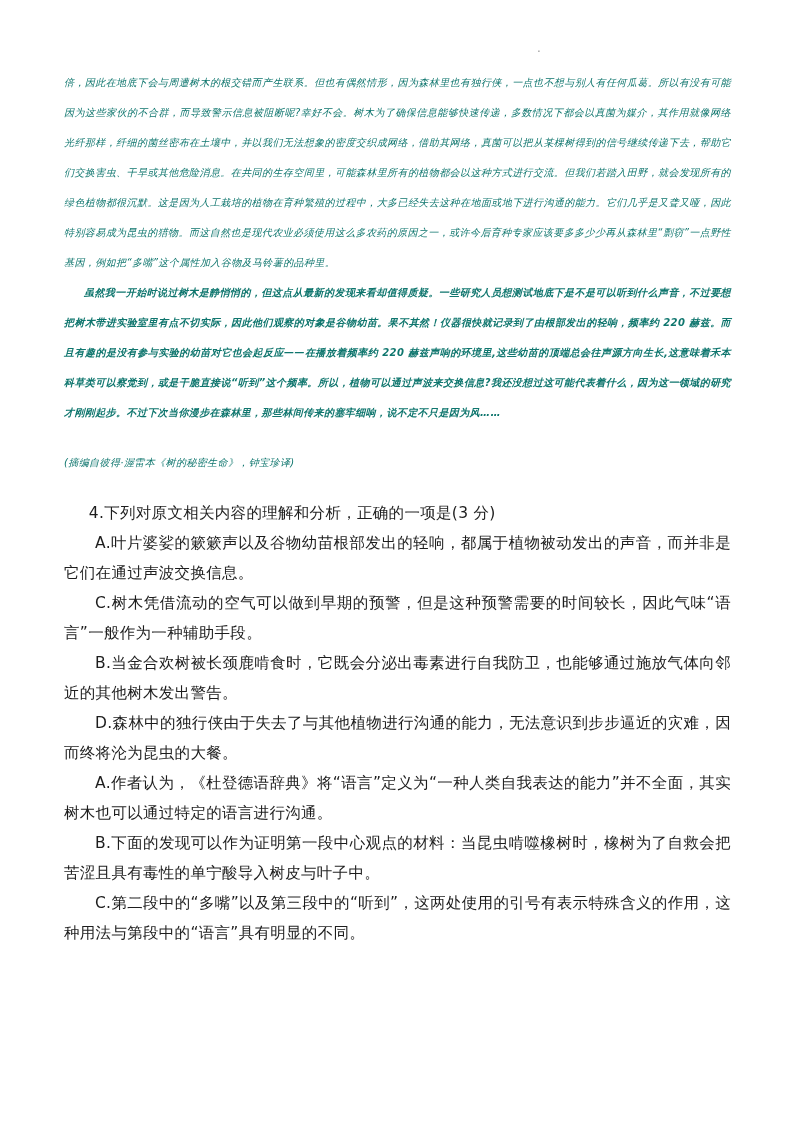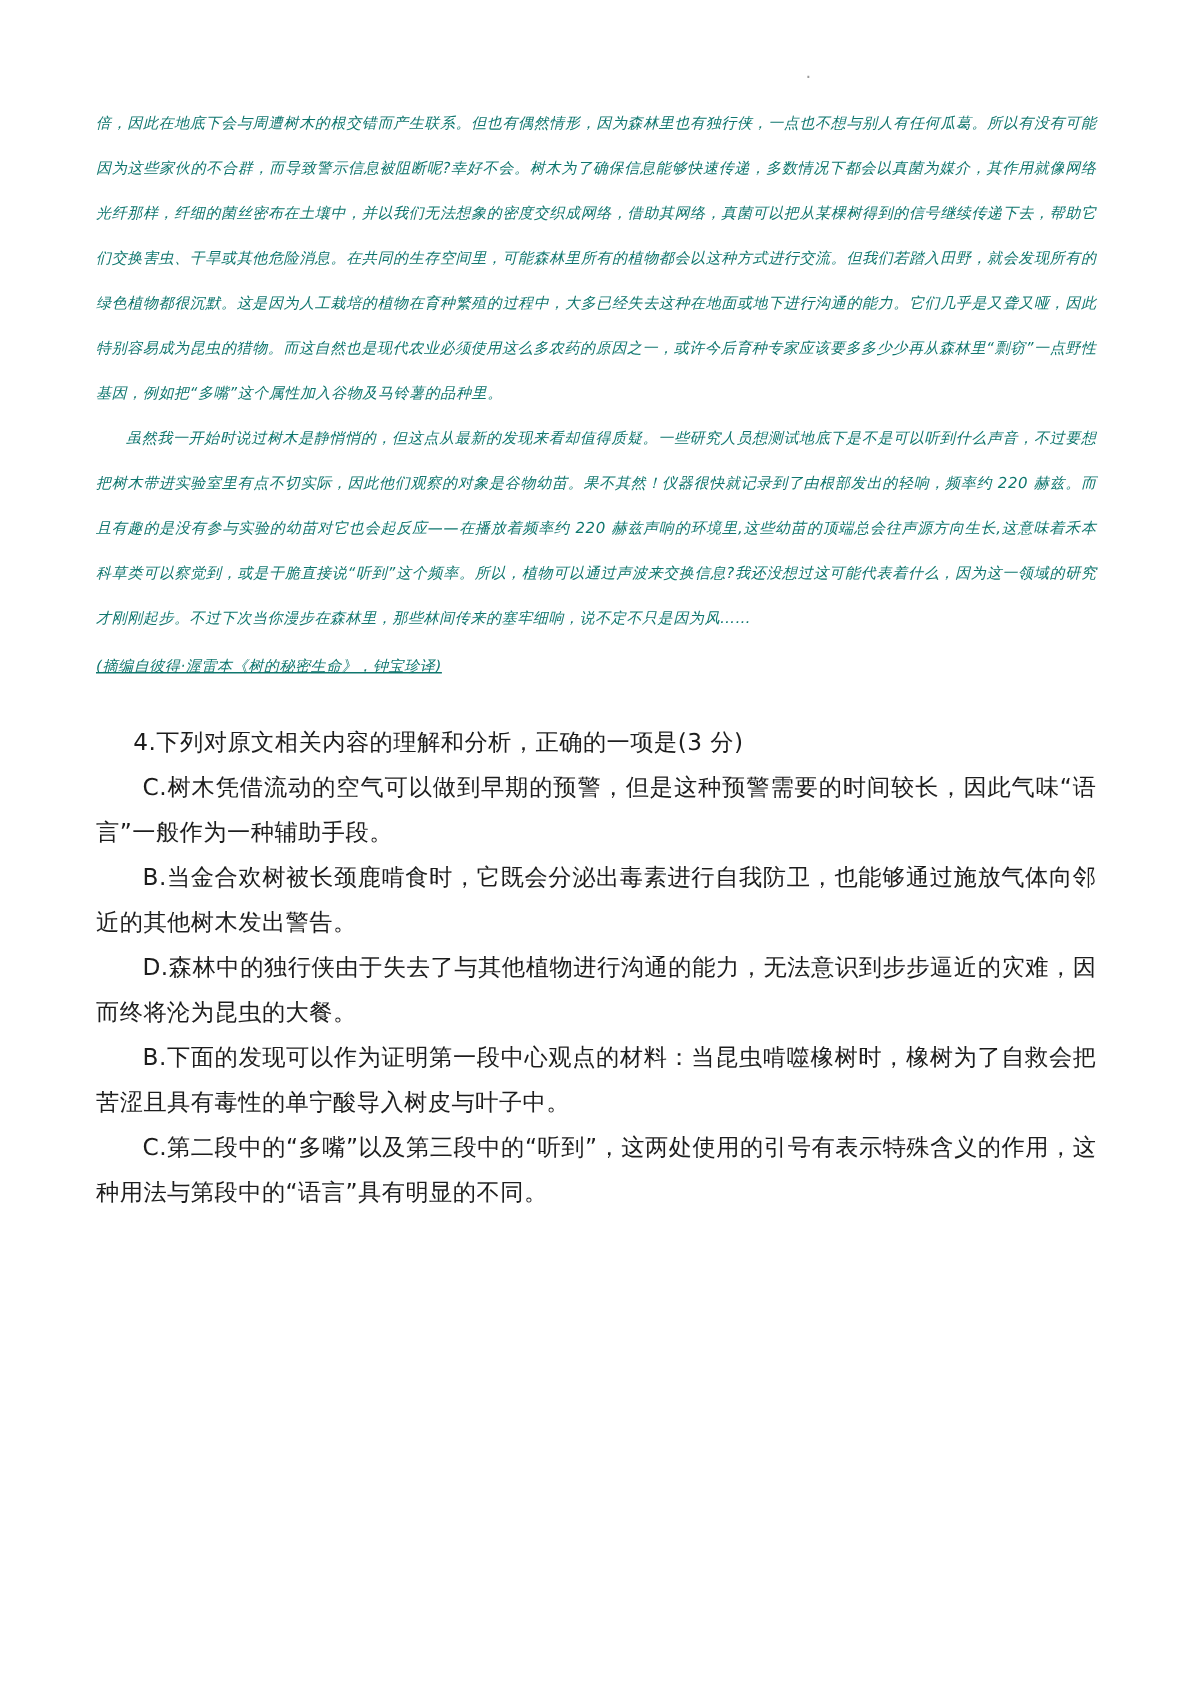--- a/index.html
+++ b/index.html
@@ -30,29 +30,28 @@
   }
   .passage p {
     font-size: 10px;
     line-height: 30px;
     letter-spacing: 0.4px;
     text-align: justify;
     text-align-last: left;
     color: #0f766e;
     font-style: italic; 
   }
-  .passage p.indent { text-indent: 2em; }
+  .passage p.indent { text-indent: 2em; font-weight: bold; }
   .attribution {
     font-size: 15.5px;
     line-height: 30px;
     text-align: right;
     color: #2e2e2e;
     font-style: italic;
-    margin-top: 2px;
-    text-decoration: underline;
+    margin-top: 20px;
   }
   .questions p {
     font-size: 15.5px;
     line-height: 30px;
     letter-spacing: 0.3px;
     text-align: justify;
     text-align-last: left;
     color: #1d1d1d;
   }
   .questions .stem { text-indent: 1.6em; margin-top: 20px; }
@@ -68,26 +67,28 @@
   <div class="passage">
     <p>倍，因此在地底下会与周遭树木的根交错而产生联系。但也有偶然情形，因为森林里也有独行侠，一点也不想与别人有任何瓜葛。所以有没有可能因为这些家伙的不合群，而导致警示信息被阻断呢?幸好不会。树木为了确保信息能够快速传递，多数情况下都会以真菌为媒介，其作用就像网络光纤那样，纤细的菌丝密布在土壤中，并以我们无法想象的密度交织成网络，借助其网络，真菌可以把从某棵树得到的信号继续传递下去，帮助它们交换害虫、干旱或其他危险消息。在共同的生存空间里，可能森林里所有的植物都会以这种方式进行交流。但我们若踏入田野，就会发现所有的绿色植物都很沉默。这是因为人工栽培的植物在育种繁殖的过程中，大多已经失去这种在地面或地下进行沟通的能力。它们几乎是又聋又哑，因此特别容易成为昆虫的猎物。而这自然也是现代农业必须使用这么多农药的原因之一，或许今后育种专家应该要多多少少再从森林里“剽窃”一点野性基因，例如把“多嘴”这个属性加入谷物及马铃薯的品种里。</p>
     <p class="indent">虽然我一开始时说过树木是静悄悄的，但这点从最新的发现来看却值得质疑。一些研究人员想测试地底下是不是可以听到什么声音，不过要想把树木带进实验室里有点不切实际，因此他们观察的对象是谷物幼苗。果不其然！仪器很快就记录到了由根部发出的轻响，频率约 220 赫兹。而且有趣的是没有参与实验的幼苗对它也会起反应——在播放着频率约 220 赫兹声响的环境里,这些幼苗的顶端总会往声源方向生长,这意味着禾本科草类可以察觉到，或是干脆直接说“听到”这个频率。所以，植物可以通过声波来交换信息?我还没想过这可能代表着什么，因为这一领域的研究才刚刚起步。不过下次当你漫步在森林里，那些林间传来的塞牢细响，说不定不只是因为风……</p>
     <p class="attribution">(摘编自彼得·渥雷本《树的秘密生命》，钟宝珍译)</p>
   </div>
 
   <div class="questions">
 
     <div>
       <p class="stem">4.下列对原文相关内容的理解和分析，正确的一项是(3 分)</p>
+      <p class="option">A.叶片婆娑的簌簌声以及谷物幼苗根部发出的轻响，都属于植物被动发出的声音，而并非是它们在通过声波交换信息。</p>
       <p class="option">C.树木凭借流动的空气可以做到早期的预警，但是这种预警需要的时间较长，因此气味“语言”一般作为一种辅助手段。</p>
       <p class="option">B.当金合欢树被长颈鹿啃食时，它既会分泌出毒素进行自我防卫，也能够通过施放气体向邻近的其他树木发出警告。</p>
       <p class="option">D.森林中的独行侠由于失去了与其他植物进行沟通的能力，无法意识到步步逼近的灾难，因而终将沦为昆虫的大餐。</p>
     </div>
 
     <div>
+      <p class="option">A.作者认为，《杜登德语辞典》将“语言”定义为“一种人类自我表达的能力”并不全面，其实树木也可以通过特定的语言进行沟通。</p>
       <p class="option">B.下面的发现可以作为证明第一段中心观点的材料：当昆虫啃噬橡树时，橡树为了自救会把苦涩且具有毒性的单宁酸导入树皮与叶子中。</p>
       <p class="option">C.第二段中的“多嘴”以及第三段中的“听到”，这两处使用的引号有表示特殊含义的作用，这种用法与第段中的“语言”具有明显的不同。</p>
 
     </div>
 
   </div>
 
 </div>
 
 </body></html>

